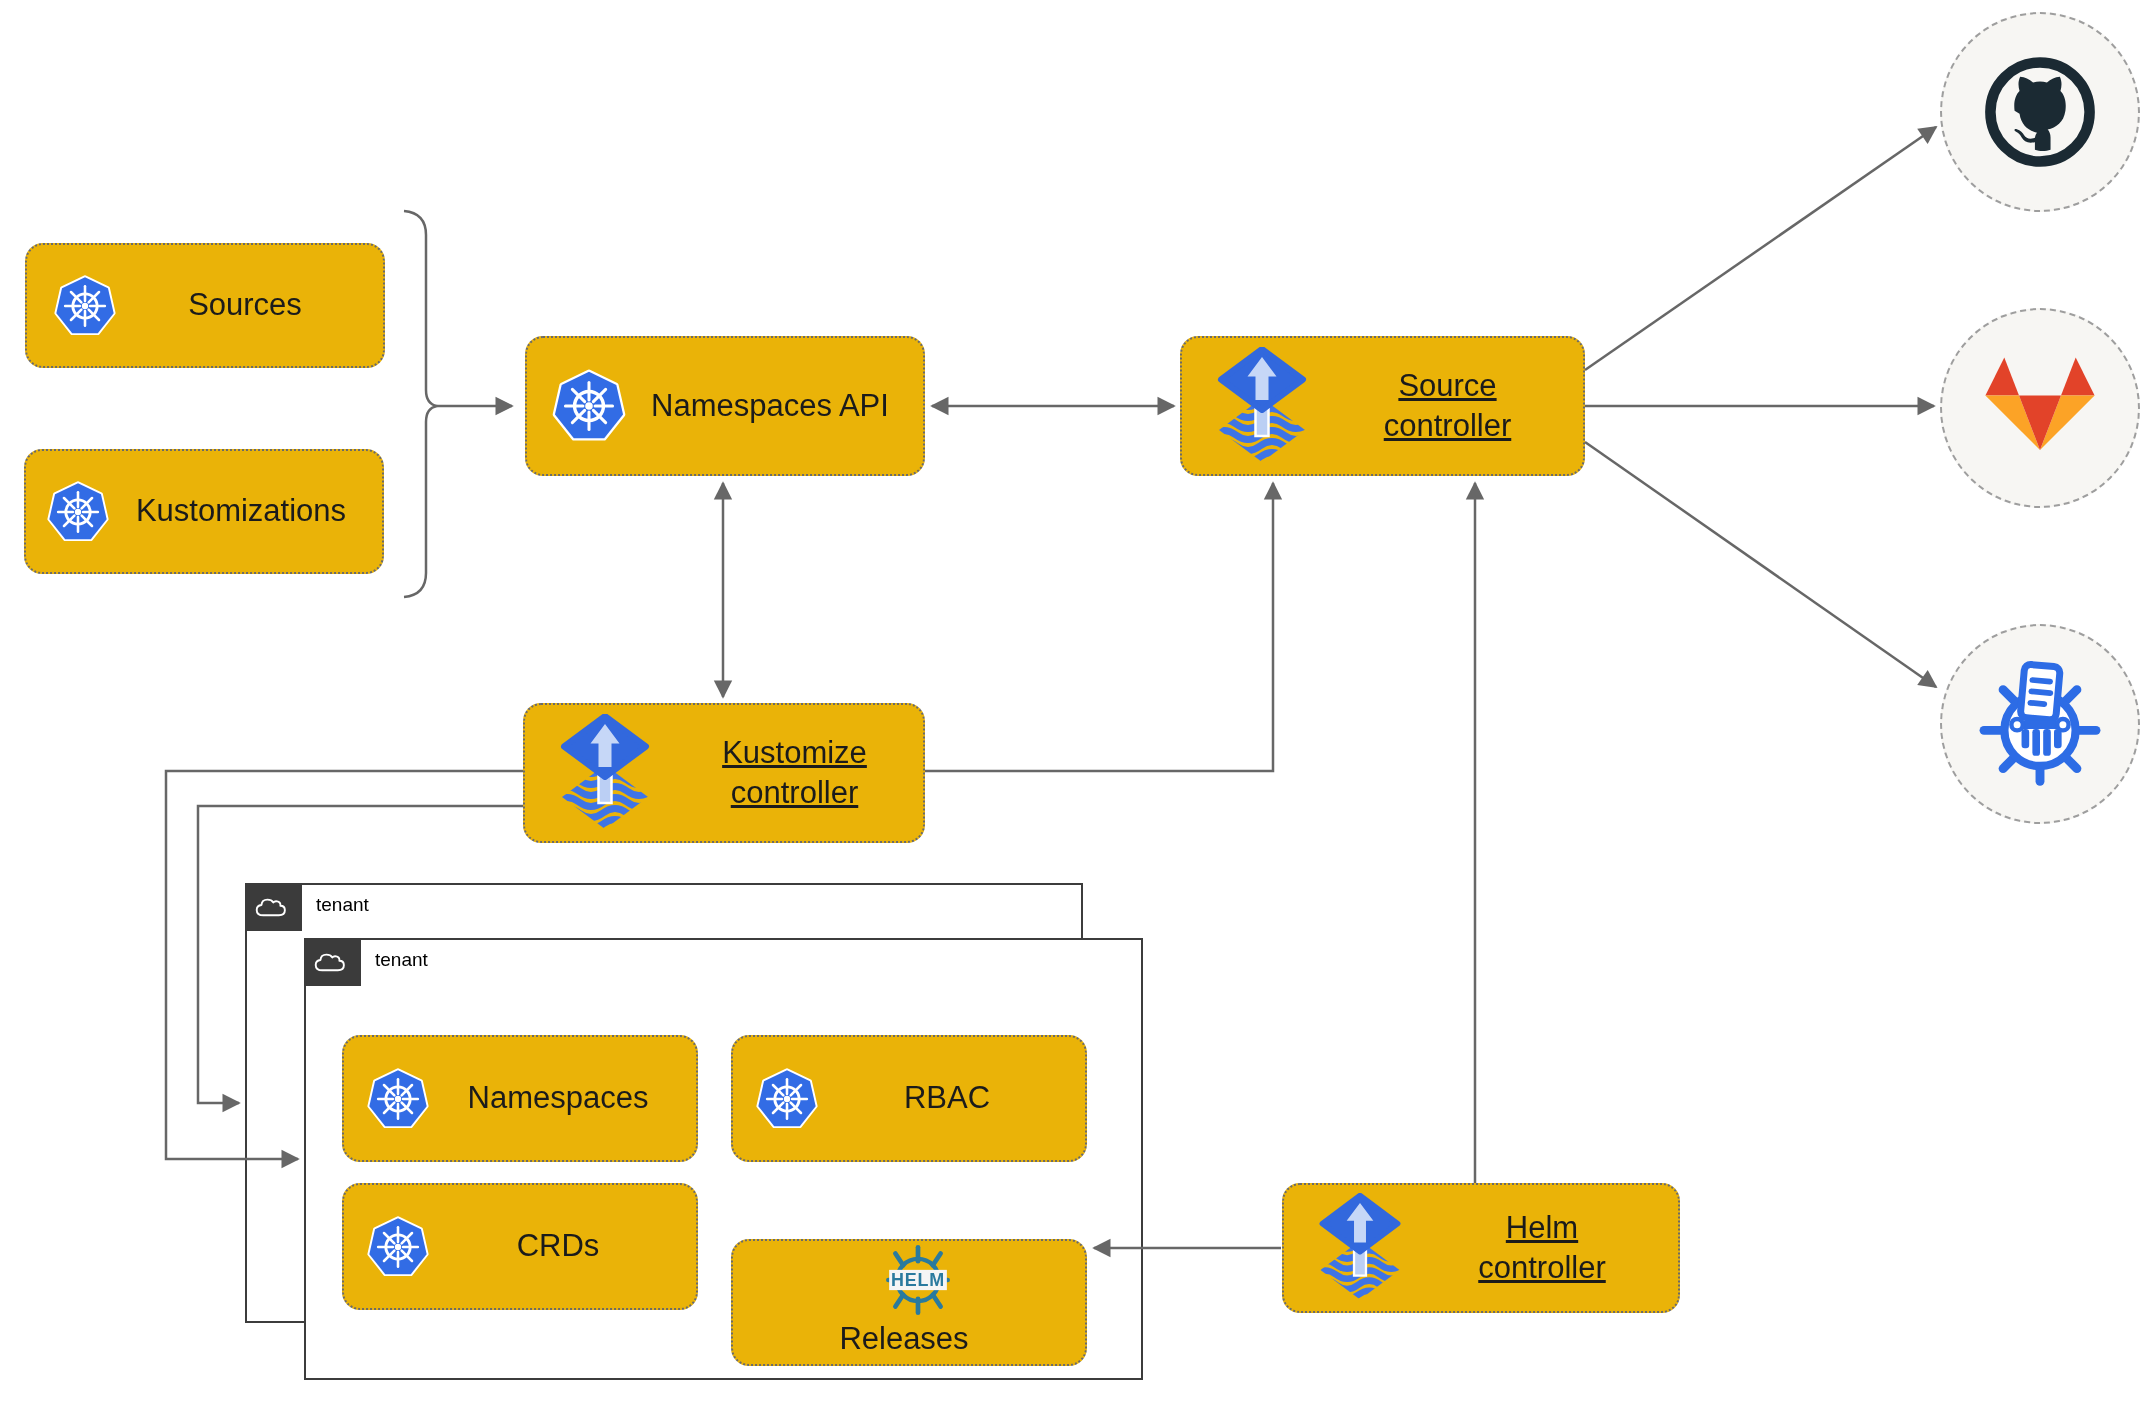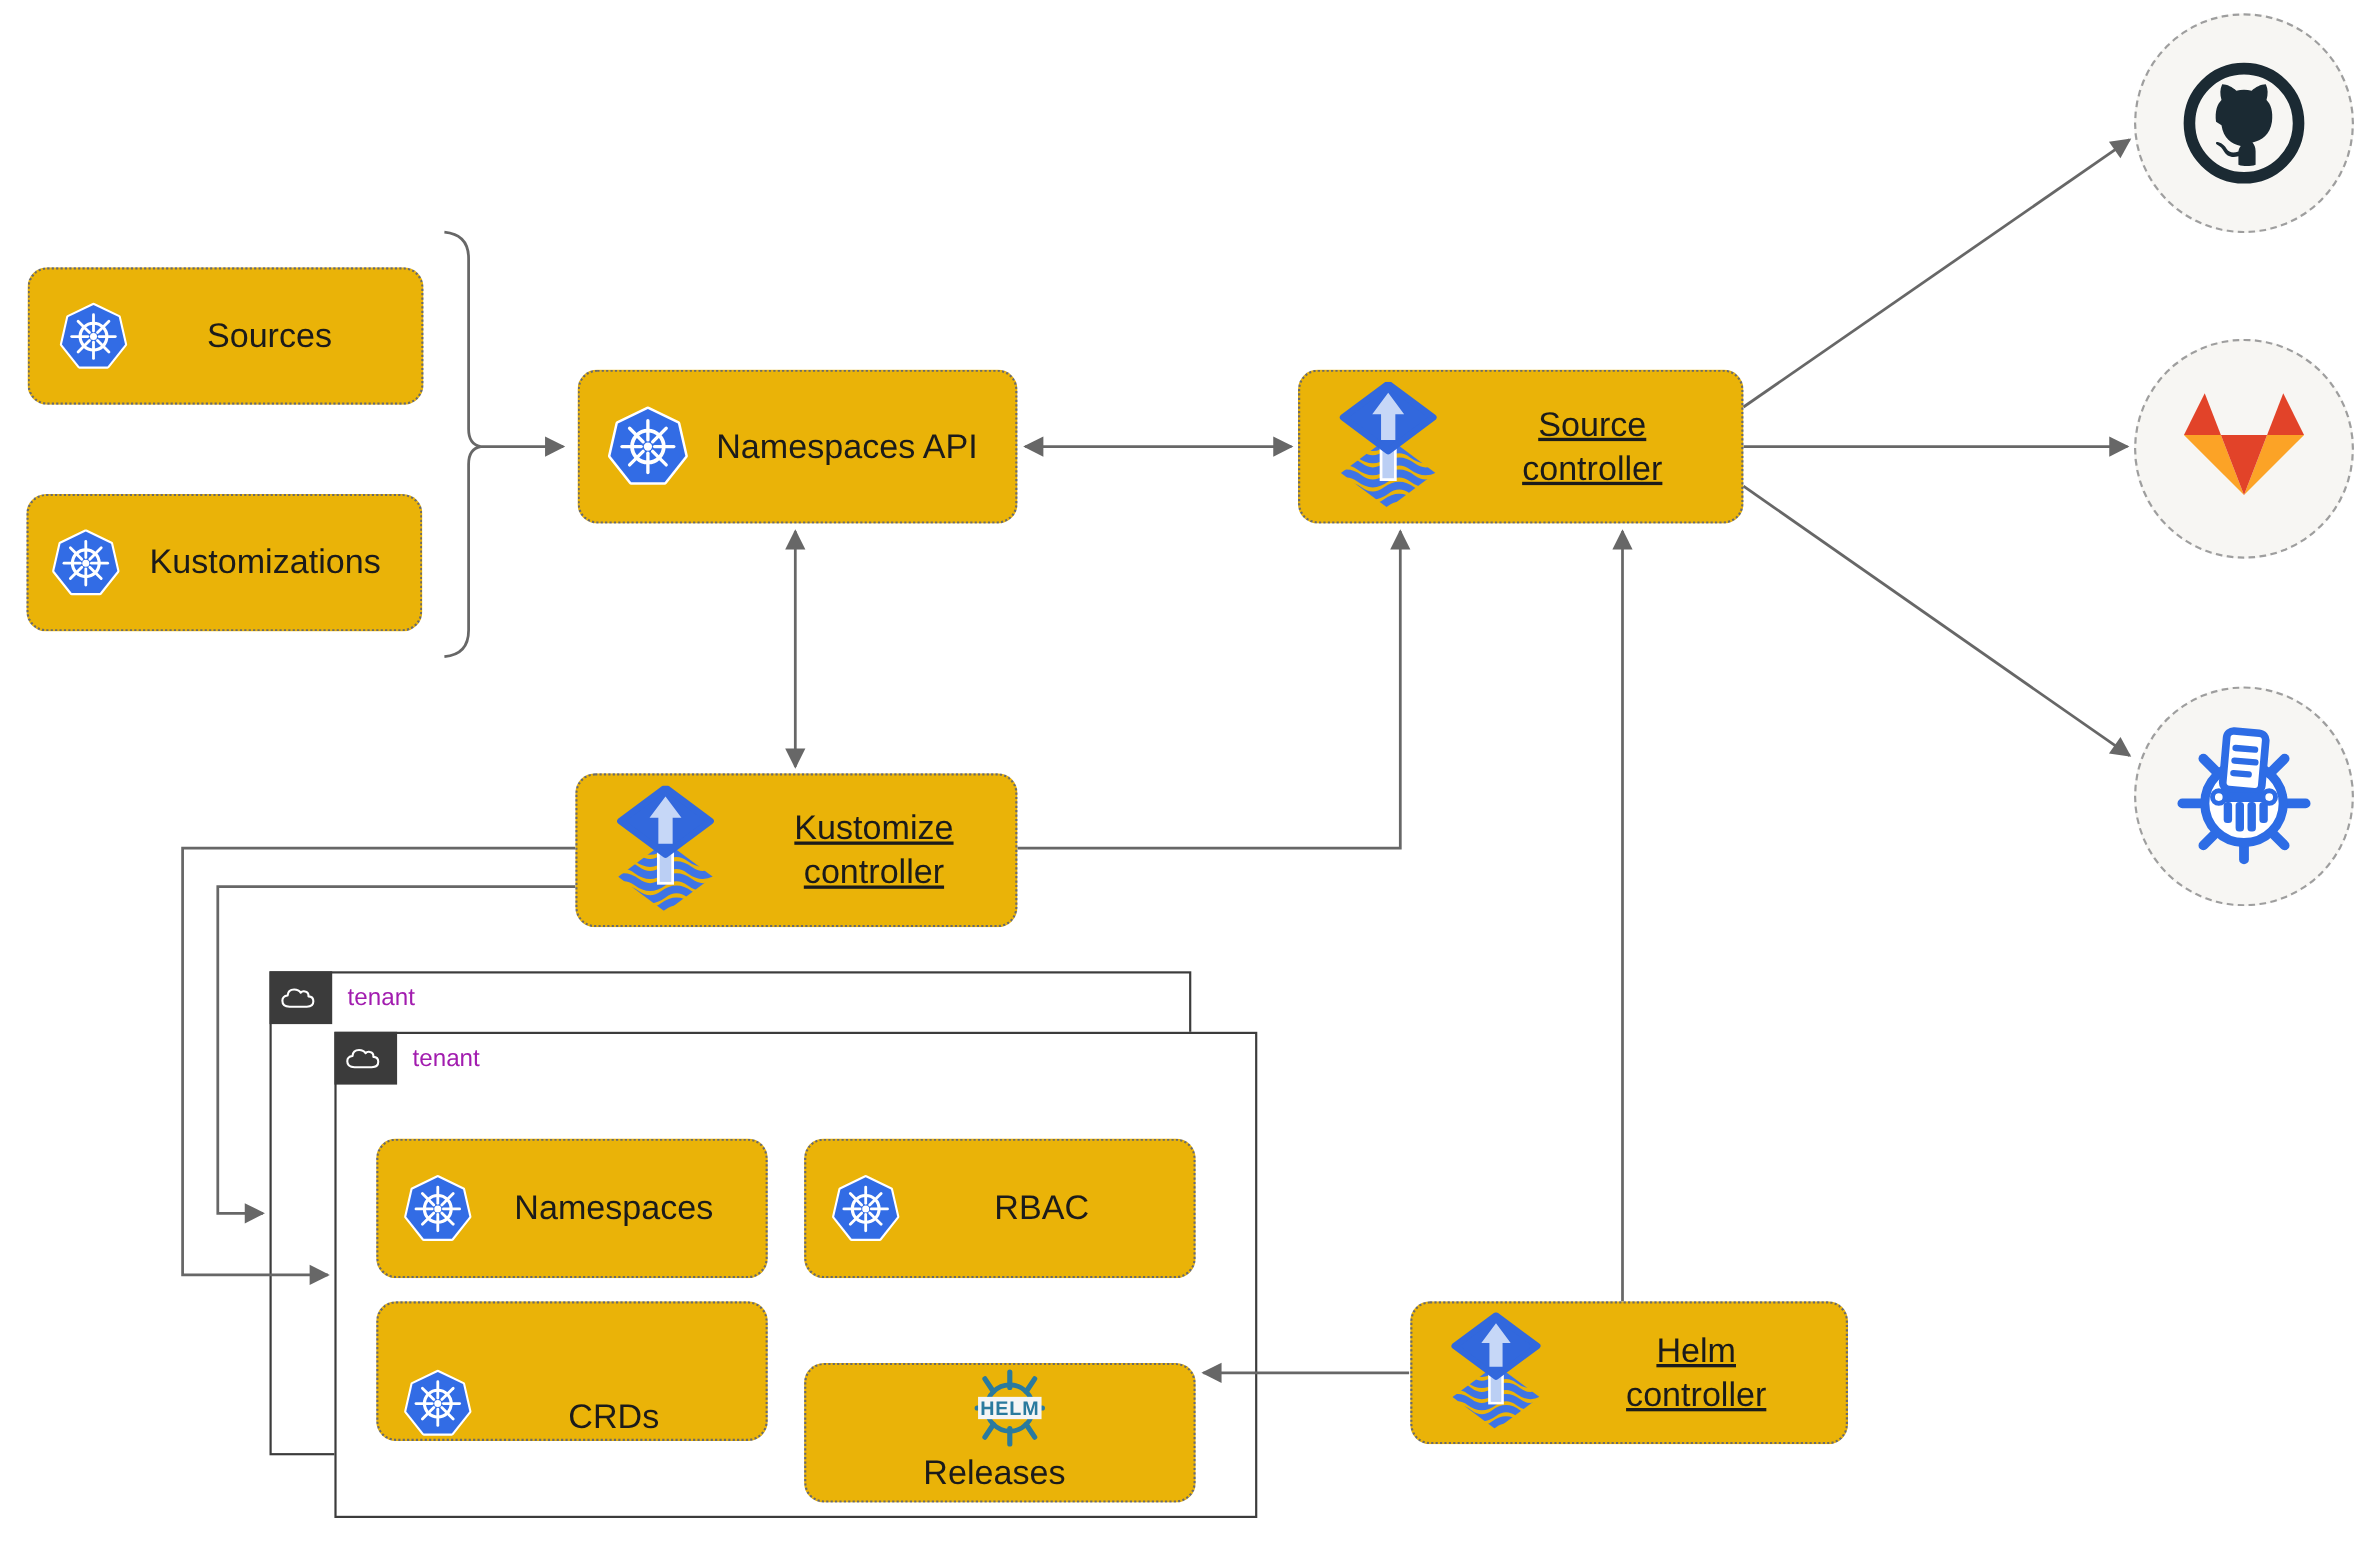--- a/index.html
+++ b/index.html
@@ -10,21 +10,21 @@
   .node .ic{flex:0 0 auto;display:flex;align-items:center;justify-content:center;margin-left:26px;}
   .node .lbl{flex:1 1 auto;text-align:center;font-size:31px;color:#1b1b1b;line-height:1.3;
              padding-right:10px;}
   .node .lbl.two{max-width:200px;margin:0 auto;padding-right:0;text-decoration:underline;}
   .circle{position:absolute;width:200px;height:200px;border-radius:50%;background:#f7f6f3;
           border:2.5px dashed #9e9e9e;box-sizing:border-box;display:flex;align-items:center;
           justify-content:center;z-index:3;}
   .tenantbox{position:absolute;background:#ffffff;border:2.5px solid #3c3c3c;box-sizing:border-box;}
   .tenantbadge{position:absolute;width:57px;height:48px;background:#3b3b3b;display:flex;
                align-items:center;justify-content:center;}
-  .tenantlabel{position:absolute;font-size:22px;color:#a21caf;}
+  .tenantlabel{position:absolute;font-size:19px;color:#000000;}
   #wires{position:absolute;left:0;top:0;z-index:5;pointer-events:none;}
 </style>
 </head>
 <body>
 
 <div id="canvas">
 
   <svg width="0" height="0" style="position:absolute" aria-hidden="true">
     <defs>
       <symbol id="sym-k8s" viewBox="0 0 100 100">
@@ -147,21 +147,21 @@
 
   <div class="node" style="left:731px;top:1035px;width:356px;height:127px;">
     <span class="ic" style="margin-left:22px;">
       <svg width="64" height="64">
           <use href="#sym-k8s"></use>
         </svg>
       </span>
     <span class="lbl">RBAC</span>
   </div>
 
-  <div class="node" style="left:342px;top:1183px;width:356px;height:127px;align-items:flex-end;">
+  <div class="node" style="left:342px;top:1183px;width:356px;height:127px;">
     <span class="ic" style="margin-left:22px;">
       <svg width="64" height="64">
           <use href="#sym-k8s"></use>
         </svg>
       </span>
     <span class="lbl">CRDs</span>
   </div>
 
   <div class="node" style="left:731px;top:1239px;width:356px;height:127px;flex-direction:column;">
     <span class="ic" style="margin-left:18px;">

